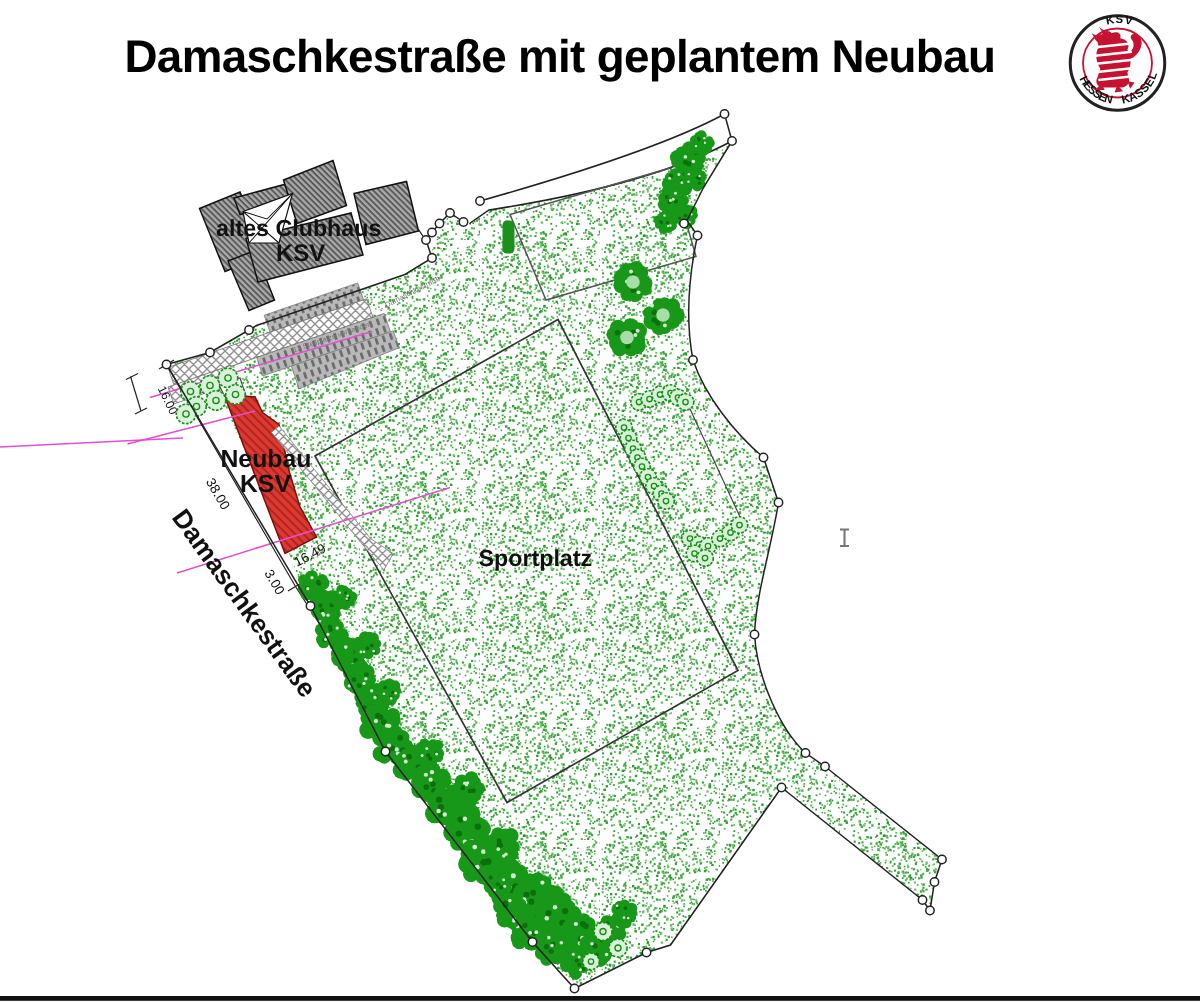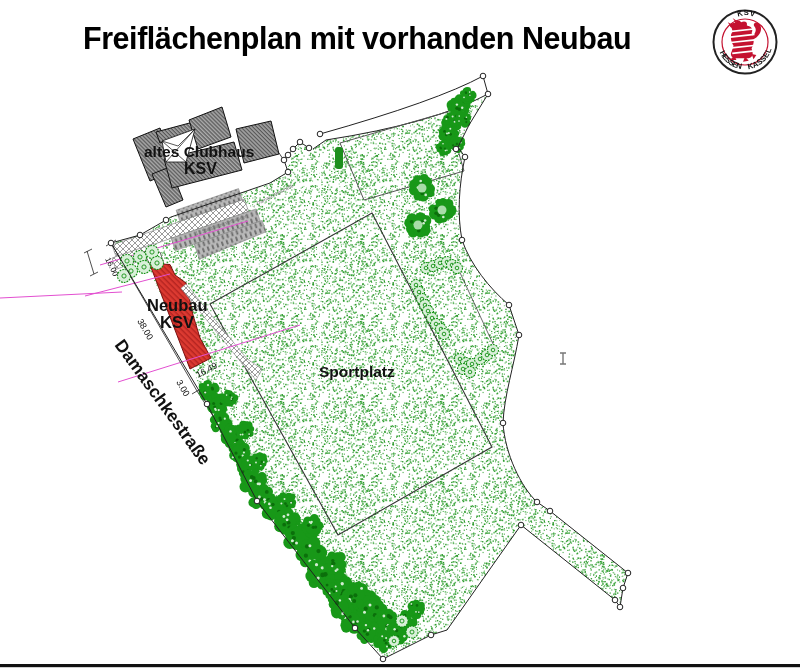--- a/index.html
+++ b/index.html
@@ -1,21 +1,21 @@
 <!DOCTYPE html>
 <html><head><meta charset="utf-8">
 <style>
 html,body{margin:0;padding:0;background:#fff;width:800px;height:668px;overflow:hidden;}
 #title{position:absolute;left:83px;top:21px;font-family:"Liberation Sans",sans-serif;
 font-weight:bold;font-size:30.5px;color:#000;white-space:nowrap;letter-spacing:-0.45px;}
 svg{position:absolute;left:0;top:0;}
 </style></head>
 <body>
 
-<div id="title">Freiflächenplan mit vorhanden Neubau</div>
+<div id="title">Damaschkestraße mit geplantem Neubau</div>
 
 <svg width="800" height="668" viewBox="0 0 800 668">
 <defs>
 <pattern id="stip" width="80" height="80" patternUnits="userSpaceOnUse">
         <rect x="36.2" y="44.8" width="1.4" height="1.4" fill="#2f9e2f"></rect>
         <rect x="40.6" y="47.0" width="1.1" height="1.1" fill="#3da23d"></rect>
         <rect x="38.1" y="49.1" width="1.1" height="1.1" fill="#2f9e2f"></rect>
         <rect x="35.7" y="11.3" width="1.6" height="1.6" fill="#74c274"></rect>
         <rect x="50.8" y="47.6" width="1.4" height="1.4" fill="#2f9e2f"></rect>
         <rect x="52.3" y="49.2" width="1.1" height="1.1" fill="#3da23d"></rect>

